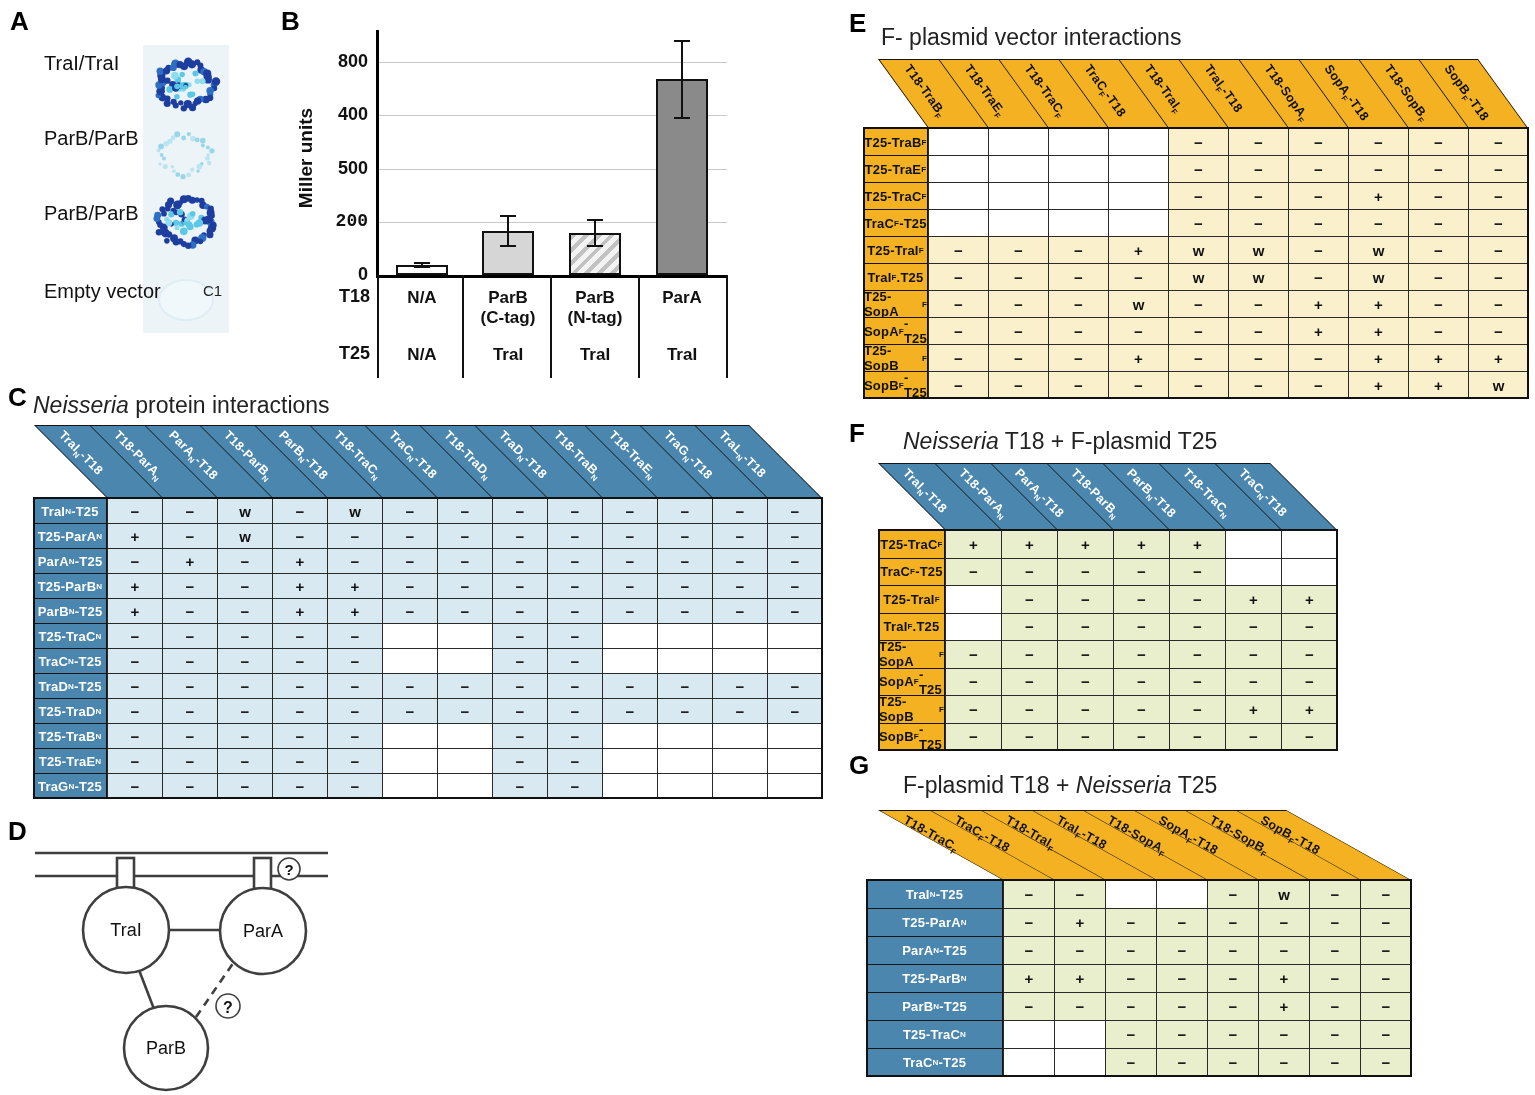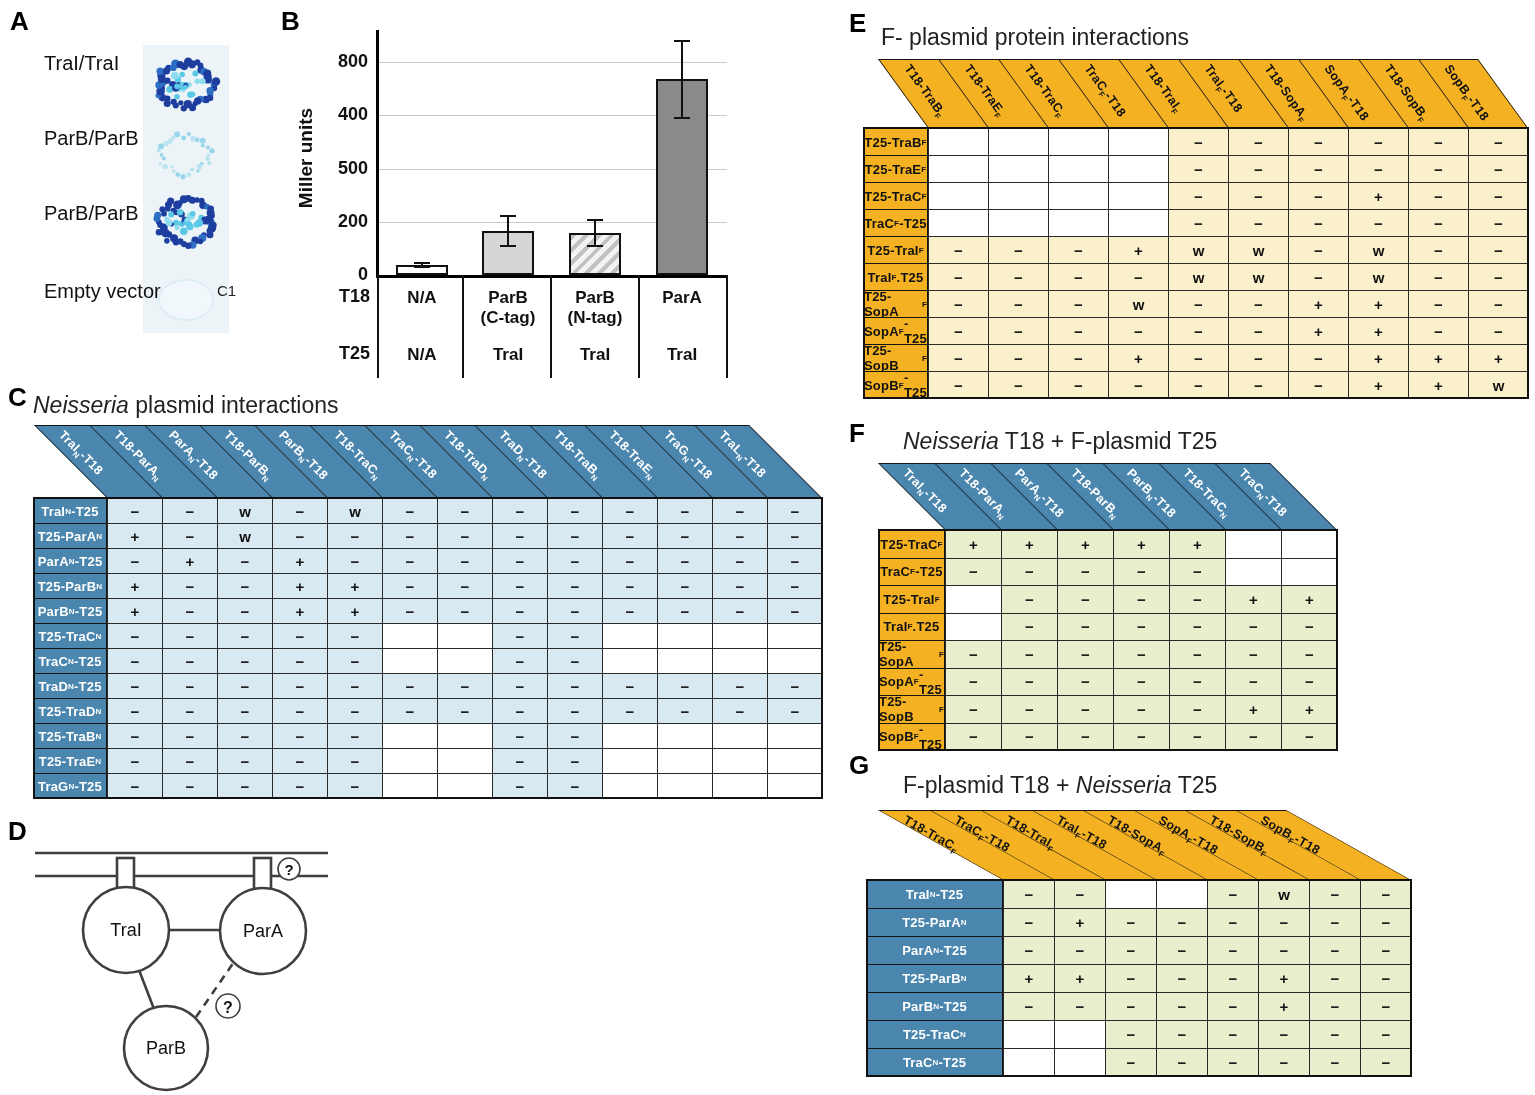--- a/index.html
+++ b/index.html
@@ -192,28 +192,28 @@
     <circle cx="34.01955255220567" cy="182.69588962995803" r="2.504240645095706" fill="#8edcef"></circle>
     <circle cx="37.043231470096714" cy="167.14832424026136" r="3.220174074498937" fill="#5bc8e6"></circle>
     <ellipse cx="43" cy="255" rx="27" ry="20" fill="#f1f8fb" stroke="#ddeef4" stroke-width="2"></ellipse>
   </svg>
 <div id="a-labels" class="abs" style="left:0;top:0">
     <div class="abs a-label" style="position: absolute; left: 44px; top: 52px;">TraI/TraI</div>
     <div class="abs a-label" style="position: absolute; left: 44px; top: 127px;">ParB/ParB</div>
     <div class="abs a-label" style="position: absolute; left: 44px; top: 202px;">ParB/ParB</div>
     <div class="abs a-label" style="position: absolute; left: 44px; top: 280px;">Empty vector</div>
   </div>
-<div class="abs c1-note" style="left:217px;top:282px">C1</div>
+<div class="abs c1-note" style="left:203px;top:282px">C1</div>
 
 <div class="abs panel-letter" style="left:281px;top:6px">B</div>
 <div id="chartB" class="abs" style="left:270px;top:0;width:465px;height:385px">
   <div class="abs ylab" style="left:-62px;top:145px;width:200px;height:26px;transform:rotate(-90deg)">Miller units</div>
 <div class="abs tick-label" style="position: absolute; left: 30px; top: 264px; width: 68px; height: 22px;">0</div>
     <div style="position: absolute; left: 108px; top: 221.75px; width: 349px; height: 1px; background: rgb(201, 201, 201);"></div>
-    <div class="abs tick-label" style="position: absolute; left: 30px; top: 210.75px; width: 68px; height: 22px;">200</div>
+    <div class="abs tick-label" style="position: absolute; left: 30px; top: 210.75px; width: 68px; height: 22px; font-family: Liberation Mono, monospace;">200</div>
     <div style="position: absolute; left: 108px; top: 168.5px; width: 349px; height: 1px; background: rgb(201, 201, 201);"></div>
     <div class="abs tick-label" style="position: absolute; left: 30px; top: 157.5px; width: 68px; height: 22px;">500</div>
     <div style="position: absolute; left: 108px; top: 115.25px; width: 349px; height: 1px; background: rgb(201, 201, 201);"></div>
     <div class="abs tick-label" style="position: absolute; left: 30px; top: 104.25px; width: 68px; height: 22px;">400</div>
     <div style="position: absolute; left: 108px; top: 62px; width: 349px; height: 1px; background: rgb(201, 201, 201);"></div>
     <div class="abs tick-label" style="position: absolute; left: 30px; top: 51px; width: 68px; height: 22px;">800</div>
     <div style="position: absolute; left: 106px; top: 30px; width: 2.5px; height: 247px; background: rgb(0, 0, 0);"></div>
     <div style="position: absolute; left: 106px; top: 275px; width: 351px; height: 2.5px; background: rgb(0, 0, 0);"></div>
     <div style="position: absolute; left: 126px; top: 265.149px; width: 52px; height: 9.85125px; border: 2px solid rgb(17, 17, 17); background: rgb(255, 255, 255);"></div>
     <div style="position: absolute; left: 151px; top: 263.019px; width: 2px; height: 4.26px; background: rgb(17, 17, 17);"></div>
@@ -242,21 +242,21 @@
     <div class="abs cat-label" style="position: absolute; left: 196px; top: 288px; width: 84px;">ParB<br>(C-tag)</div>
     <div class="abs cat-label" style="position: absolute; left: 283px; top: 288px; width: 84px;">ParB<br>(N-tag)</div>
     <div class="abs cat-label" style="position: absolute; left: 370px; top: 288px; width: 84px;">ParA</div>
     <div class="abs cat-label" style="position: absolute; left: 110px; top: 345px; width: 84px;">N/A</div>
     <div class="abs cat-label" style="position: absolute; left: 196px; top: 345px; width: 84px;">TraI</div>
     <div class="abs cat-label" style="position: absolute; left: 283px; top: 345px; width: 84px;">TraI</div>
     <div class="abs cat-label" style="position: absolute; left: 370px; top: 345px; width: 84px;">TraI</div>
   </div>
 
 <div class="abs panel-letter" style="left:8px;top:382px">C</div>
-<div class="abs fig-title" style="left:33px;top:392px"><span></span><i>Neisseria</i><span> plasmid interactions</span></div>
+<div class="abs fig-title" style="left:33px;top:392px"><span></span><i>Neisseria</i><span> protein interactions</span></div>
 <div id="tableC" class="abs" style="left: 33px; top: 425px; width: 789px; height: 373px;">
     <div style="position: absolute; left: 1px; top: 0px; width: 715px; height: 73px; background: rgb(74, 134, 173); border: 1.5px solid rgb(21, 21, 21); transform: matrix(1, 0, 1, 1, 0, 0); transform-origin: 0px 0px;">
       <div style="position: absolute; left: 54px; top: 0px; width: 0px; height: 100%; border-left: 1.5px solid rgb(21, 21, 21);"></div>
       <div style="position: absolute; left: 109px; top: 0px; width: 0px; height: 100%; border-left: 1.5px solid rgb(21, 21, 21);"></div>
       <div style="position: absolute; left: 164px; top: 0px; width: 0px; height: 100%; border-left: 1.5px solid rgb(21, 21, 21);"></div>
       <div style="position: absolute; left: 219px; top: 0px; width: 0px; height: 100%; border-left: 1.5px solid rgb(21, 21, 21);"></div>
       <div style="position: absolute; left: 274px; top: 0px; width: 0px; height: 100%; border-left: 1.5px solid rgb(21, 21, 21);"></div>
       <div style="position: absolute; left: 329px; top: 0px; width: 0px; height: 100%; border-left: 1.5px solid rgb(21, 21, 21);"></div>
       <div style="position: absolute; left: 384px; top: 0px; width: 0px; height: 100%; border-left: 1.5px solid rgb(21, 21, 21);"></div>
       <div style="position: absolute; left: 439px; top: 0px; width: 0px; height: 100%; border-left: 1.5px solid rgb(21, 21, 21);"></div>
@@ -468,21 +468,21 @@
   <g fill="#111" text-anchor="middle" font-size="18">
     <text x="126" y="126">TraI</text>
     <text x="263" y="127">ParA</text>
     <text x="166" y="244">ParB</text>
     <text x="289" y="65" font-weight="bold" font-size="15">?</text>
     <text x="228" y="203" font-weight="bold" font-size="16">?</text>
   </g>
 </svg>
 
 <div class="abs panel-letter" style="left:849px;top:8px">E</div>
-<div class="abs fig-title" style="left:881px;top:24px"><span>F- plasmid protein interactions</span><i></i><span></span></div>
+<div class="abs fig-title" style="left:881px;top:24px"><span>F- plasmid vector interactions</span><i></i><span></span></div>
 <div id="tableE" class="abs" style="left: 863px; top: 59px; width: 665px; height: 339px;">
     <div style="position: absolute; left: 15px; top: 0px; width: 600px; height: 69px; background: rgb(244, 178, 35); border: 1.5px solid rgb(21, 21, 21); transform: matrix(1, 0, 0.724638, 1, 0, 0); transform-origin: 0px 0px;">
       <div style="position: absolute; left: 59px; top: 0px; width: 0px; height: 100%; border-left: 1.5px solid rgb(21, 21, 21);"></div>
       <div style="position: absolute; left: 119px; top: 0px; width: 0px; height: 100%; border-left: 1.5px solid rgb(21, 21, 21);"></div>
       <div style="position: absolute; left: 179px; top: 0px; width: 0px; height: 100%; border-left: 1.5px solid rgb(21, 21, 21);"></div>
       <div style="position: absolute; left: 239px; top: 0px; width: 0px; height: 100%; border-left: 1.5px solid rgb(21, 21, 21);"></div>
       <div style="position: absolute; left: 299px; top: 0px; width: 0px; height: 100%; border-left: 1.5px solid rgb(21, 21, 21);"></div>
       <div style="position: absolute; left: 359px; top: 0px; width: 0px; height: 100%; border-left: 1.5px solid rgb(21, 21, 21);"></div>
       <div style="position: absolute; left: 419px; top: 0px; width: 0px; height: 100%; border-left: 1.5px solid rgb(21, 21, 21);"></div>
       <div style="position: absolute; left: 479px; top: 0px; width: 0px; height: 100%; border-left: 1.5px solid rgb(21, 21, 21);"></div>

